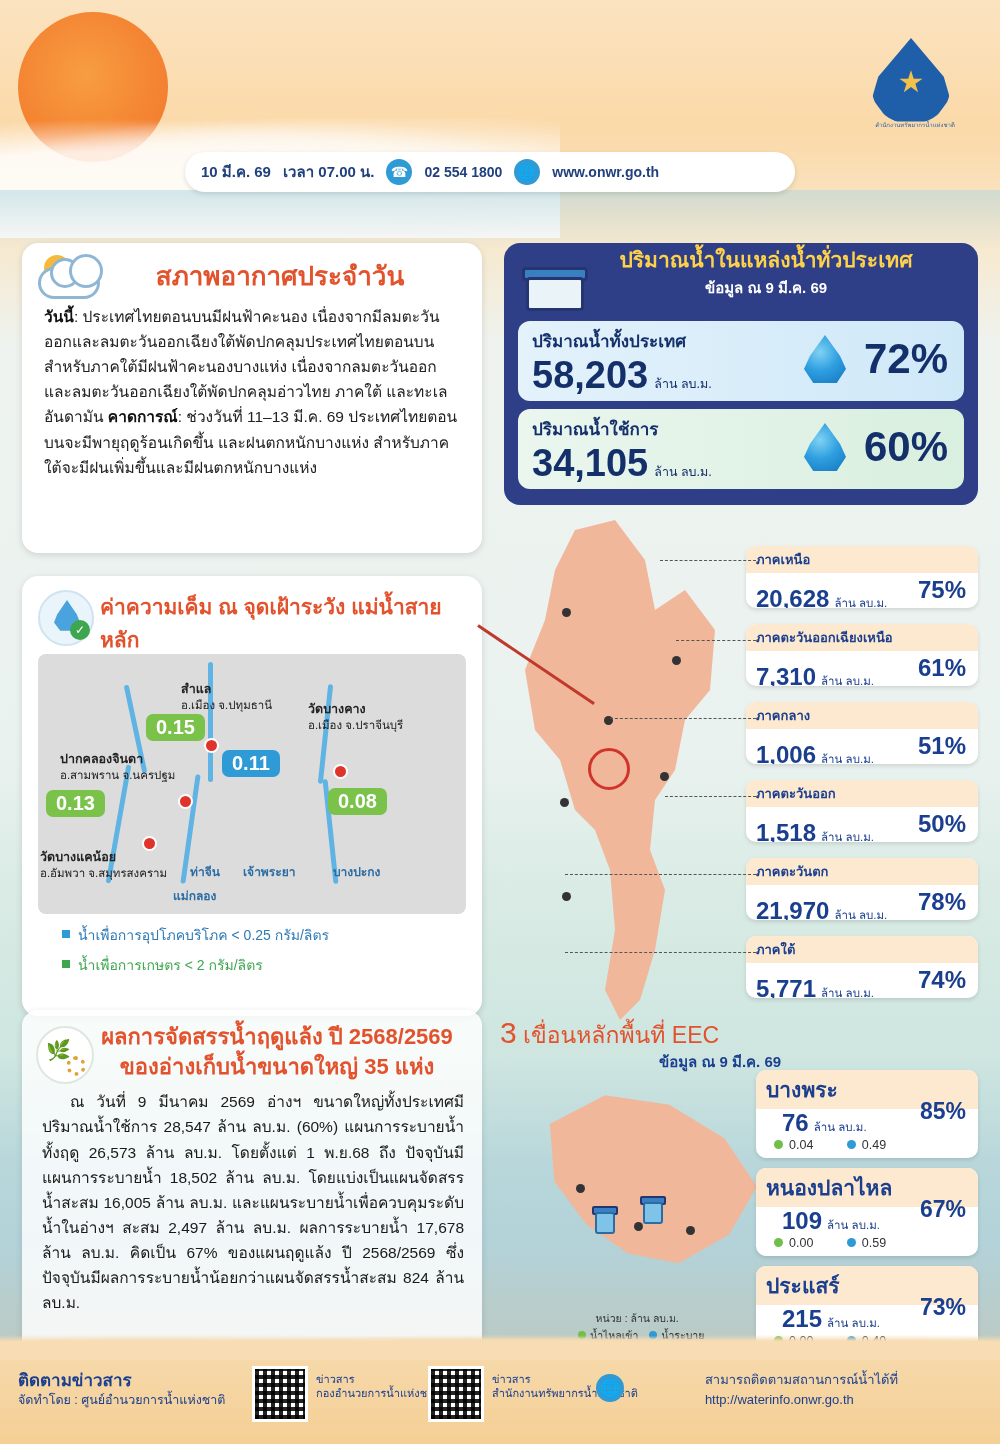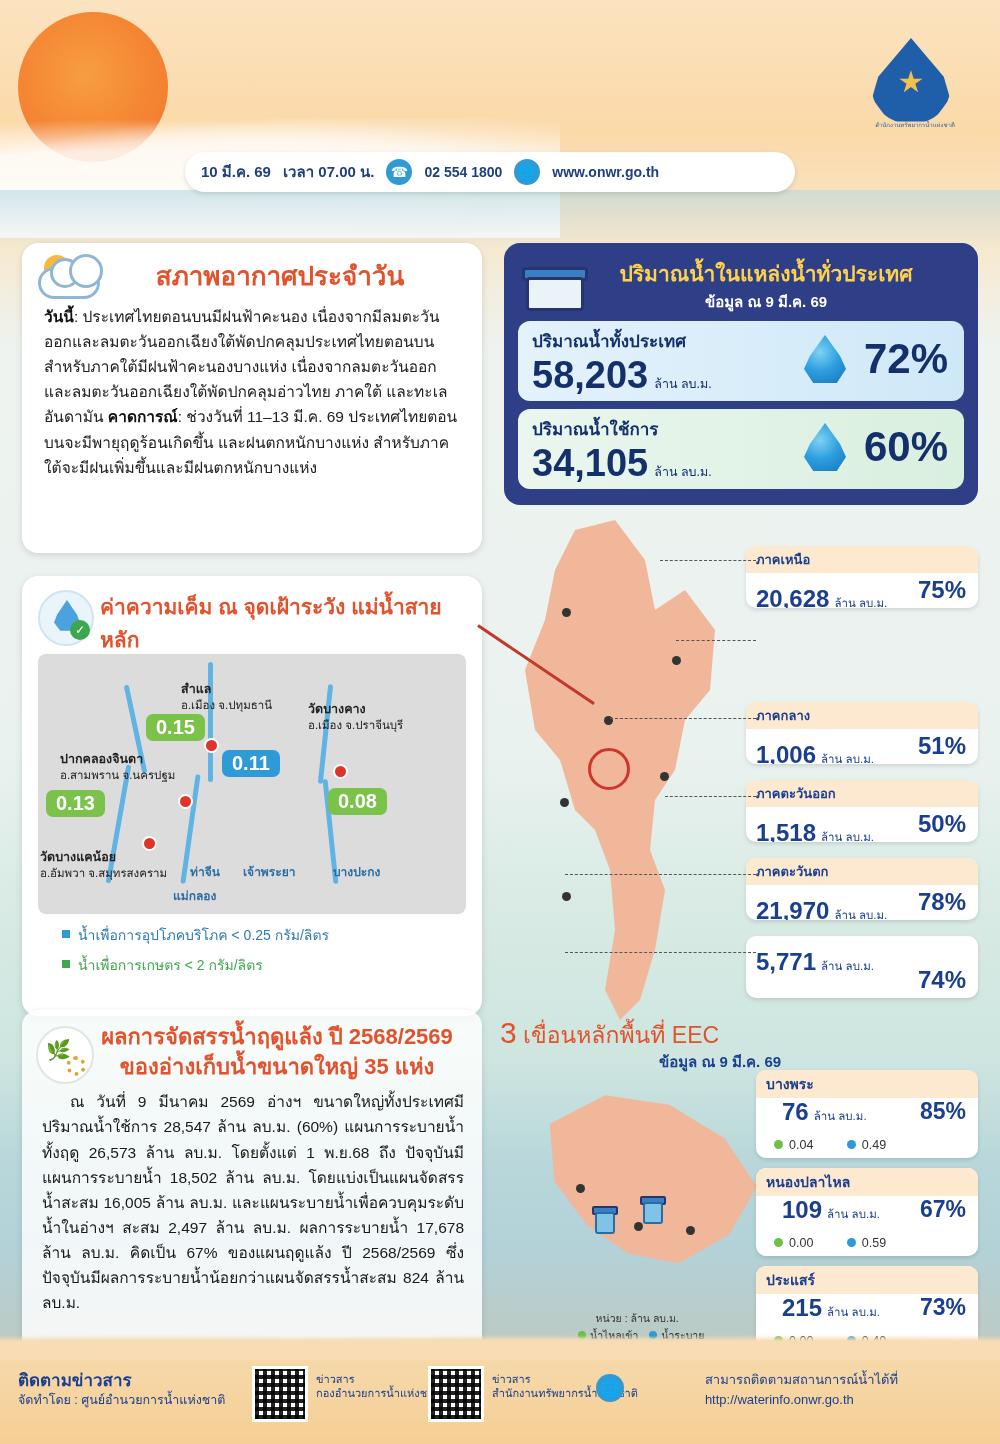--- a/index.html
+++ b/index.html
@@ -93,21 +93,21 @@
   .weather-icon { position: absolute; left: 14px; top: 10px; width: 70px; height: 52px; }
   .wi-sun { position:absolute; left:8px; top:2px; width:26px; height:26px; border-radius:50%; background:#f6b93b; }
   .wi-cloud { position:absolute; left:2px; top:14px; width:62px; height:32px; background:#fff; border:3px solid #8fb7d4; border-radius:18px; }
   .wi-cloud:before { content:""; position:absolute; left:9px; top:-12px; width:24px; height:24px; background:#fff; border:3px solid #8fb7d4; border-radius:50%; }
   .wi-cloud:after { content:""; position:absolute; left:28px; top:-16px; width:28px; height:28px; background:#fff; border:3px solid #8fb7d4; border-radius:50%; }
   #weather .body { padding: 2px 20px 0 22px; font-size: 15.5px; line-height: 1.62; color: #222; }
   #weather .body b { color: #111; }
 
   
   #volume { left: 504px; top: 243px; width: 474px; height: 262px; background: #2e3f88; border-radius: 16px; overflow: hidden; }
-  #volume .hd { color: #ffd24a; font-size: 21px; font-weight: bold; text-align: center; padding-top: 14px; padding-left: 50px;}
+  #volume .hd { color: #ffd24a; font-size: 21px; font-weight: bold; text-align: center; padding-left: 50px;}
   #volume .sub { color: #fff; font-size: 15px; font-weight: bold; text-align: center; padding-left: 50px;}
   .tank-icon { position: absolute; left: 16px; top: 18px; width: 70px; height: 52px; }
   .tank-body { position:absolute; left:6px; top:16px; width:58px; height:34px; background:#eaf3f8; border:3px solid #24356f; border-radius:4px; }
   .tank-top { position:absolute; left:2px; top:6px; width:66px; height:14px; background:#3a7fc2; border:3px solid #24356f; border-radius:4px; transform: skewX(-0deg); }
   .vrow { position: absolute; left: 14px; width: 446px; height: 80px; border-radius: 12px; padding: 6px 14px; }
   .vrow.a { top: 78px; background: linear-gradient(90deg,#e3f2fb,#cfe8f8); }
   .vrow.b { top: 166px; background: linear-gradient(90deg,#eaf6ee,#d9efdf); }
   .vrow .label { font-size: 17px; font-weight: bold; color: #14306b; }
   .vrow .num { font-size: 38px; font-weight: bold; color: #14306b; line-height: 1; margin-top: 2px; display:inline-block;}
   .vrow .unit { font-size: 12.5px; color: #14306b; margin-left: 6px; }
@@ -179,21 +179,21 @@
   .eec-res { position:absolute; width: 26px; height: 32px; }
   .eec-res .b { position:absolute; left:3px; top:8px; width:20px; height:22px; background:#7fc4e8; border:2px solid #2b6ca3; border-radius:3px; }
   .eec-res .t { position:absolute; left:0; top:2px; width:26px; height:9px; background:#3a7fc2; border:2px solid #24356f; border-radius:2px; }
   .eec-legend { position:absolute; left: 70px; top: 300px; font-size: 10.5px; color:#333; text-align:center;}
   .lg-dot { display:inline-block; width:8px; height:8px; border-radius:50%; background:#6fbf4a; margin: 0 4px 0 8px;}
   .lg-dot.blue { background:#2e9ad6; }
   .eec-card {
     position: absolute; right: 0; width: 222px; height: 88px; background:#fff;
     border-radius: 10px; box-shadow: 0 2px 4px rgba(0,0,0,.12); overflow:hidden;
   }
-  .eec-card .cn { background:#fde9cf; color:#1b3f8f; font-size:14px; font-weight:bold; padding: 3px 10px; }
+  .eec-card .cn { background:#fde9cf; color:#1b3f8f; font-size:21px; font-weight:bold; padding: 3px 10px; }
   .eec-card .cnum { font-size: 24px; font-weight:bold; color:#1b3f8f; padding-left: 26px; display:inline-block;}
   .eec-card .cunit { font-size: 11.5px; color:#1b3f8f; margin-left: 5px;}
   .eec-card .cpct { position:absolute; right: 12px; top: 28px; font-size: 23px; font-weight:bold; color:#1b3f8f; }
   .eec-card .mini { position:absolute; bottom: 6px; left: 18px; font-size: 12.5px; color:#333; }
   .eec-card .mini .d { display:inline-block; width:9px; height:9px; border-radius:50%; background:#6fbf4a; margin-right:6px;}
   .eec-card .mini .d.blue { background:#2e9ad6; }
   .eec-card .mini .g2 { margin-left: 30px; }
 
   
   .footer { position:absolute; left:0; bottom:0; width:916px; height: 92px; }
@@ -335,36 +335,42 @@
     <div class="mapdot" style="left:60px; top:278px;"></div>
     <div class="mapdot" style="left:62px; top:372px;"></div>
   </div>
   <div class="red-line" style="left:478px; top:624px; width:140px; transform: rotate(34deg);"></div>
 
   <div class="region" style="top:546px;">
     <div class="rname">ภาคเหนือ</div>
     <span class="rnum">20,628</span><span class="runit">ล้าน ลบ.ม.</span>
     <div class="rpct">75%</div>
   </div>
+  <div class="region" style="top:624px;">
+    <div class="rname">ภาคตะวันออกเฉียงเหนือ</div>
+    <span class="rnum">7,310</span><span class="runit">ล้าน ลบ.ม.</span>
+    <div class="rpct">61%</div>
+  </div>
   <div class="region" style="top:702px;">
     <div class="rname">ภาคกลาง</div>
     <span class="rnum">1,006</span><span class="runit">ล้าน ลบ.ม.</span>
     <div class="rpct">51%</div>
   </div>
   <div class="region" style="top:780px;">
     <div class="rname">ภาคตะวันออก</div>
     <span class="rnum">1,518</span><span class="runit">ล้าน ลบ.ม.</span>
     <div class="rpct">50%</div>
   </div>
   <div class="region" style="top:858px;">
     <div class="rname">ภาคตะวันตก</div>
     <span class="rnum">21,970</span><span class="runit">ล้าน ลบ.ม.</span>
     <div class="rpct">78%</div>
   </div>
   <div class="region" style="top:936px;">
+    <div class="rname">ภาคใต้</div>
     <span class="rnum">5,771</span><span class="runit">ล้าน ลบ.ม.</span>
     <div class="rpct">74%</div>
   </div>
 
   <div class="leader" style="left:660px; top:560px; width:96px;"></div>
   <div class="leader" style="left:676px; top:640px; width:80px;"></div>
   <div class="leader" style="left:610px; top:718px; width:146px;"></div>
   <div class="leader" style="left:665px; top:796px; width:91px;"></div>
   <div class="leader" style="left:565px; top:874px; width:191px;"></div>
   <div class="leader" style="left:565px; top:952px; width:191px;"></div>

